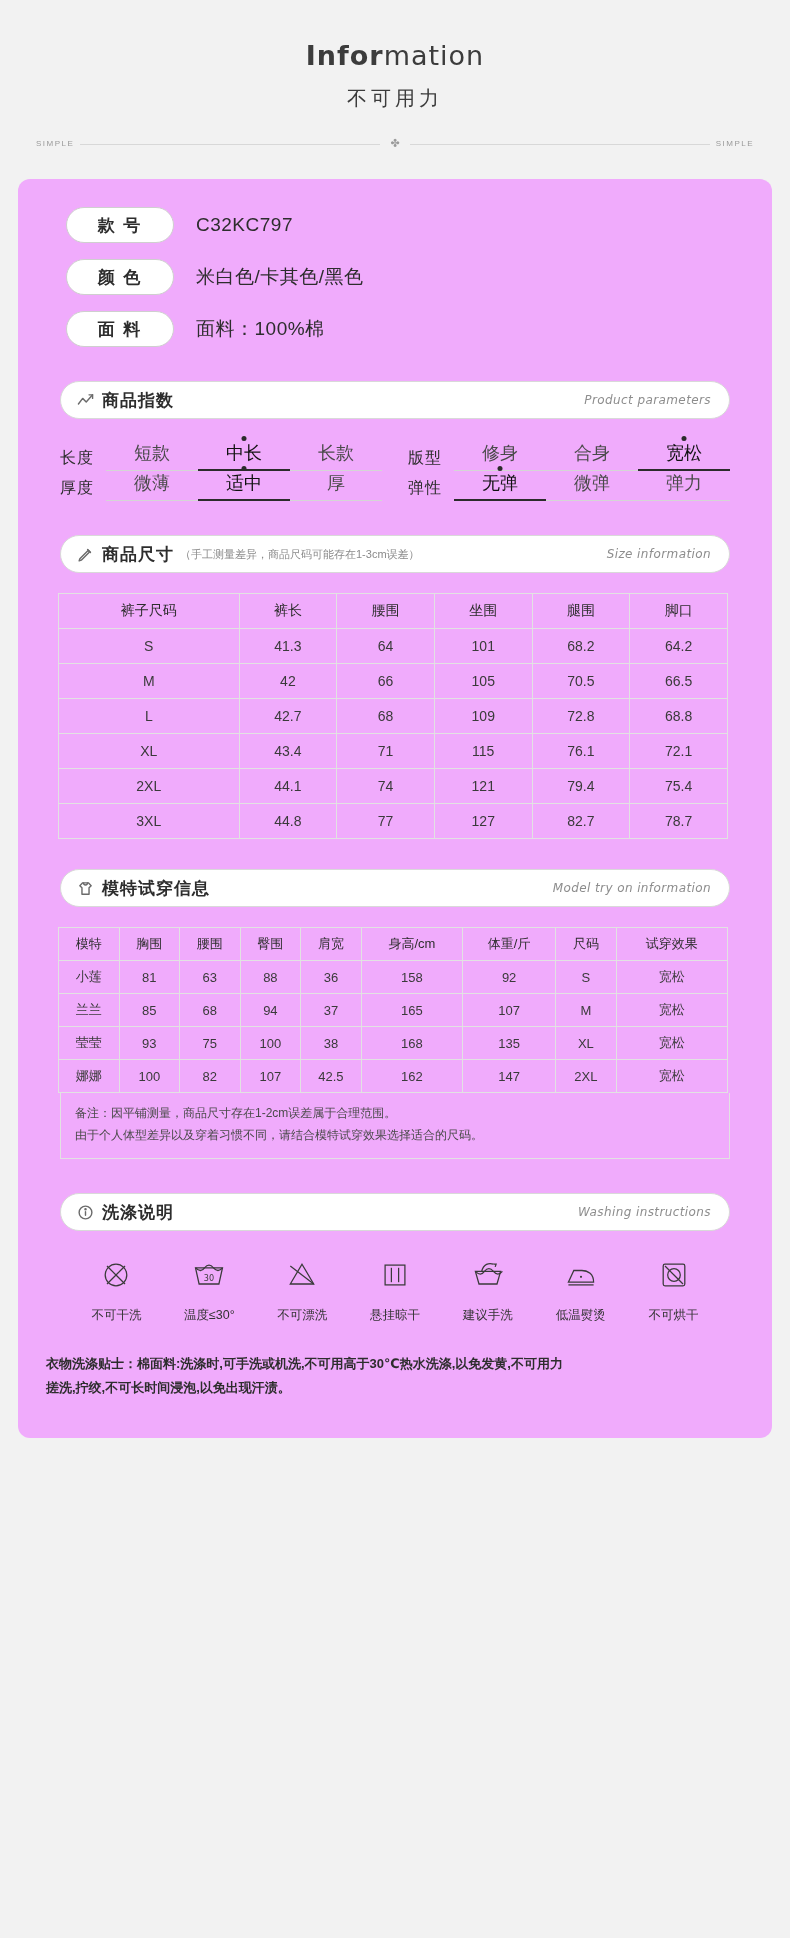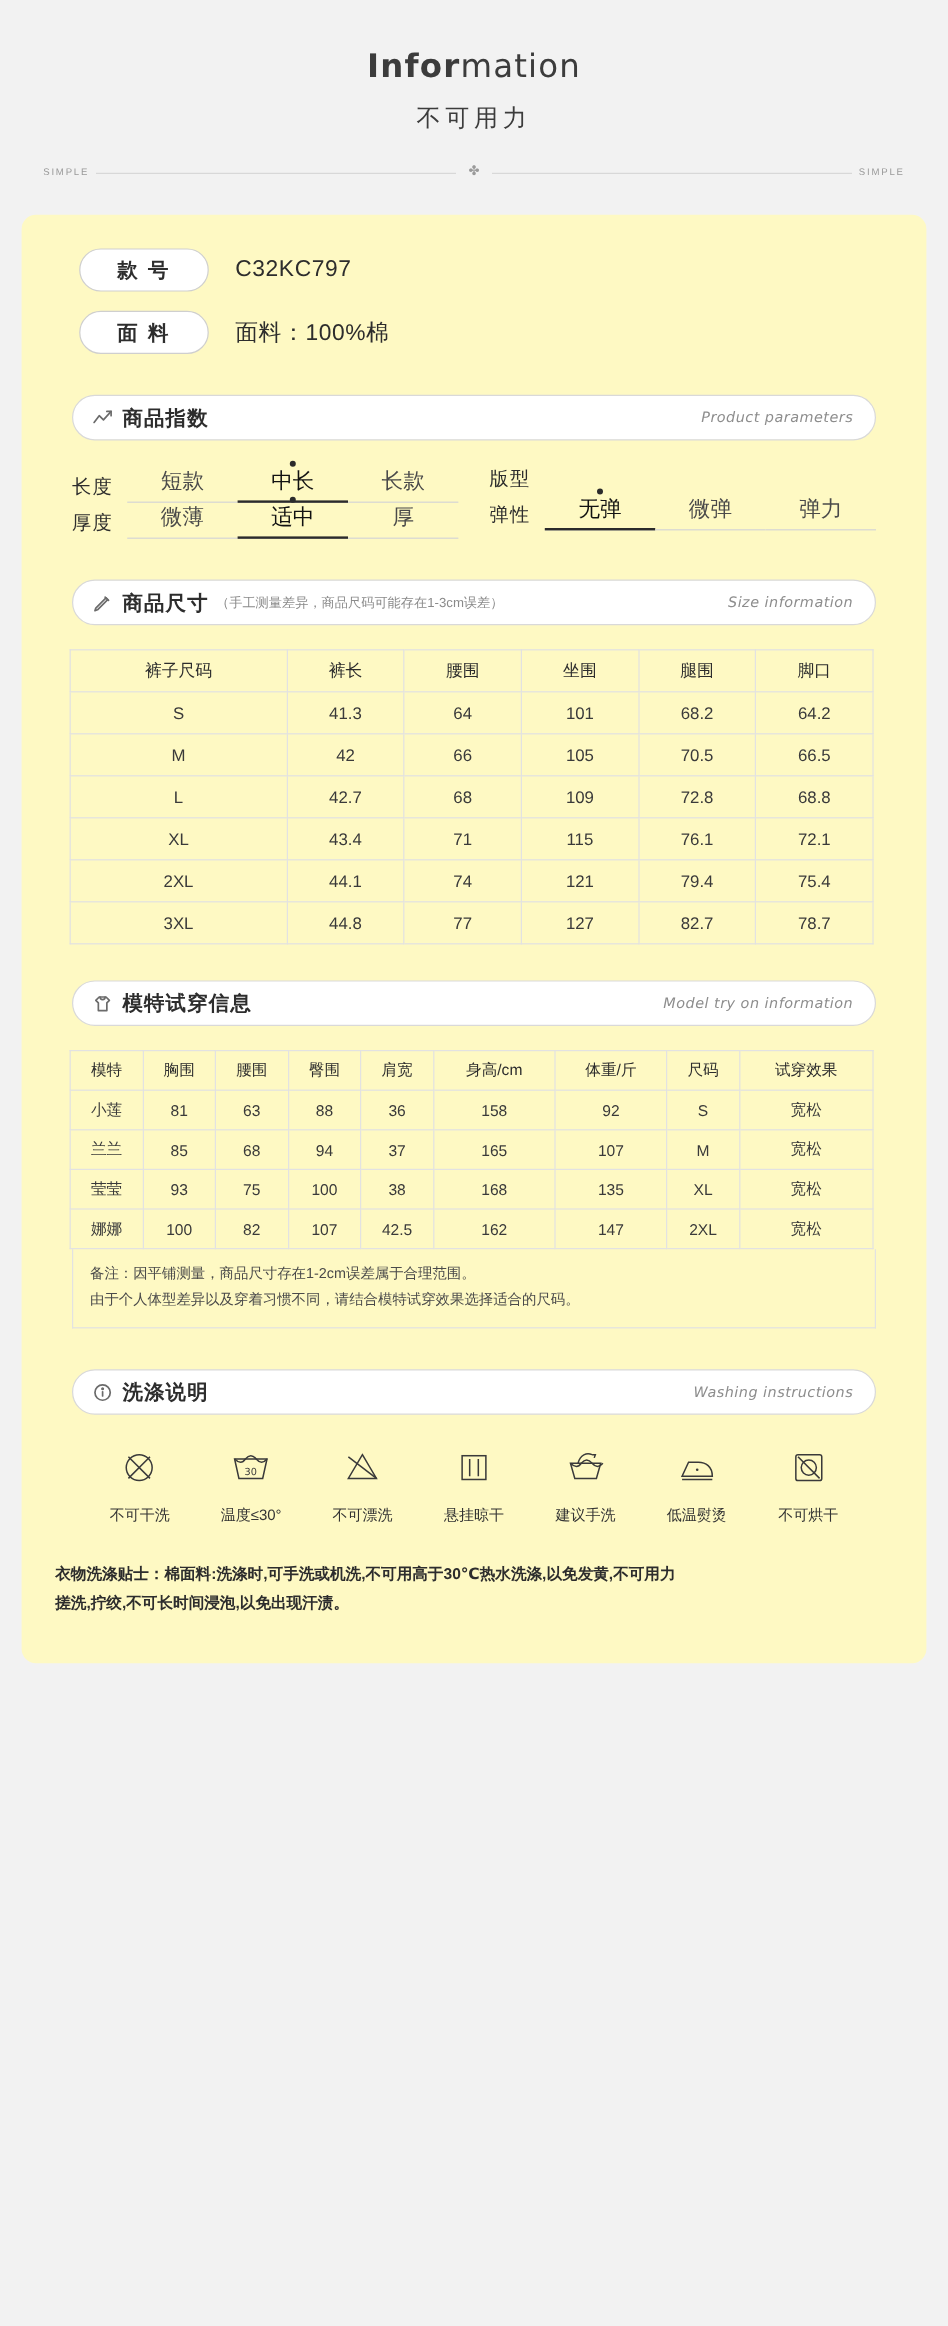--- a/index.html
+++ b/index.html
@@ -51,21 +51,21 @@
     background:#f2f2f2;
     color:#9a9a9a;
     font-size:11px;
     padding:0 10px;
     line-height:1;
   }
 
   
   .card {
     margin: 30px 18px 0 18px;
-    background:#fef9c3;
+    background:#f0abfc;
     border-radius: 12px;
     padding: 28px 0 38px 0;
   }
 
   
   .attr-row { display:flex; align-items:center; margin: 0 0 16px 0; padding-left:48px; }
   .pill {
     width: 108px; height: 36px;
     border:1px solid #cfcfcf;
     border-radius: 18px;
@@ -175,20 +175,24 @@
   </div>
 
   <div class="card">
 
     <div>
       <div class="attr-row">
         <div class="pill">款 号</div>
         <div class="attr-val">C32KC797</div>
       </div>
       <div class="attr-row">
+        <div class="pill">颜 色</div>
+        <div class="attr-val">米白色/卡其色/黑色</div>
+      </div>
+      <div class="attr-row">
         <div class="pill">面 料</div>
         <div class="attr-val">面料：100%棉</div>
       </div>
     </div>
 
     <div class="sec">
       <span class="ic">
         <svg width="17" height="17" viewBox="0 0 24 24" fill="none" stroke="#6b6b6b" stroke-width="2" stroke-linecap="round" stroke-linejoin="round">
             <polyline points="2,17 8,9 13,14 22,4"></polyline>
             <polyline points="17,4 22,4 22,9"></polyline>
@@ -214,20 +218,25 @@
             <div class="opt">微薄</div>
             <div class="opt sel"><span class="dot"></span><span>适中</span></div>
             <div class="opt">厚</div>
           </div>
         </div>
       </div>
 
       <div class="idx-col">
         <div class="idx-line">
           <div class="idx-label">版型</div>
+          <div class="idx-opts">
+            <div class="opt">修身</div>
+            <div class="opt">合身</div>
+            <div class="opt sel"><span class="dot"></span><span>宽松</span></div>
+          </div>
         </div>
         <div class="idx-line">
           <div class="idx-label">弹性</div>
           <div class="idx-opts">
             <div class="opt sel"><span class="dot"></span><span>无弹</span></div>
             <div class="opt">微弹</div>
             <div class="opt">弹力</div>
           </div>
         </div>
       </div>

